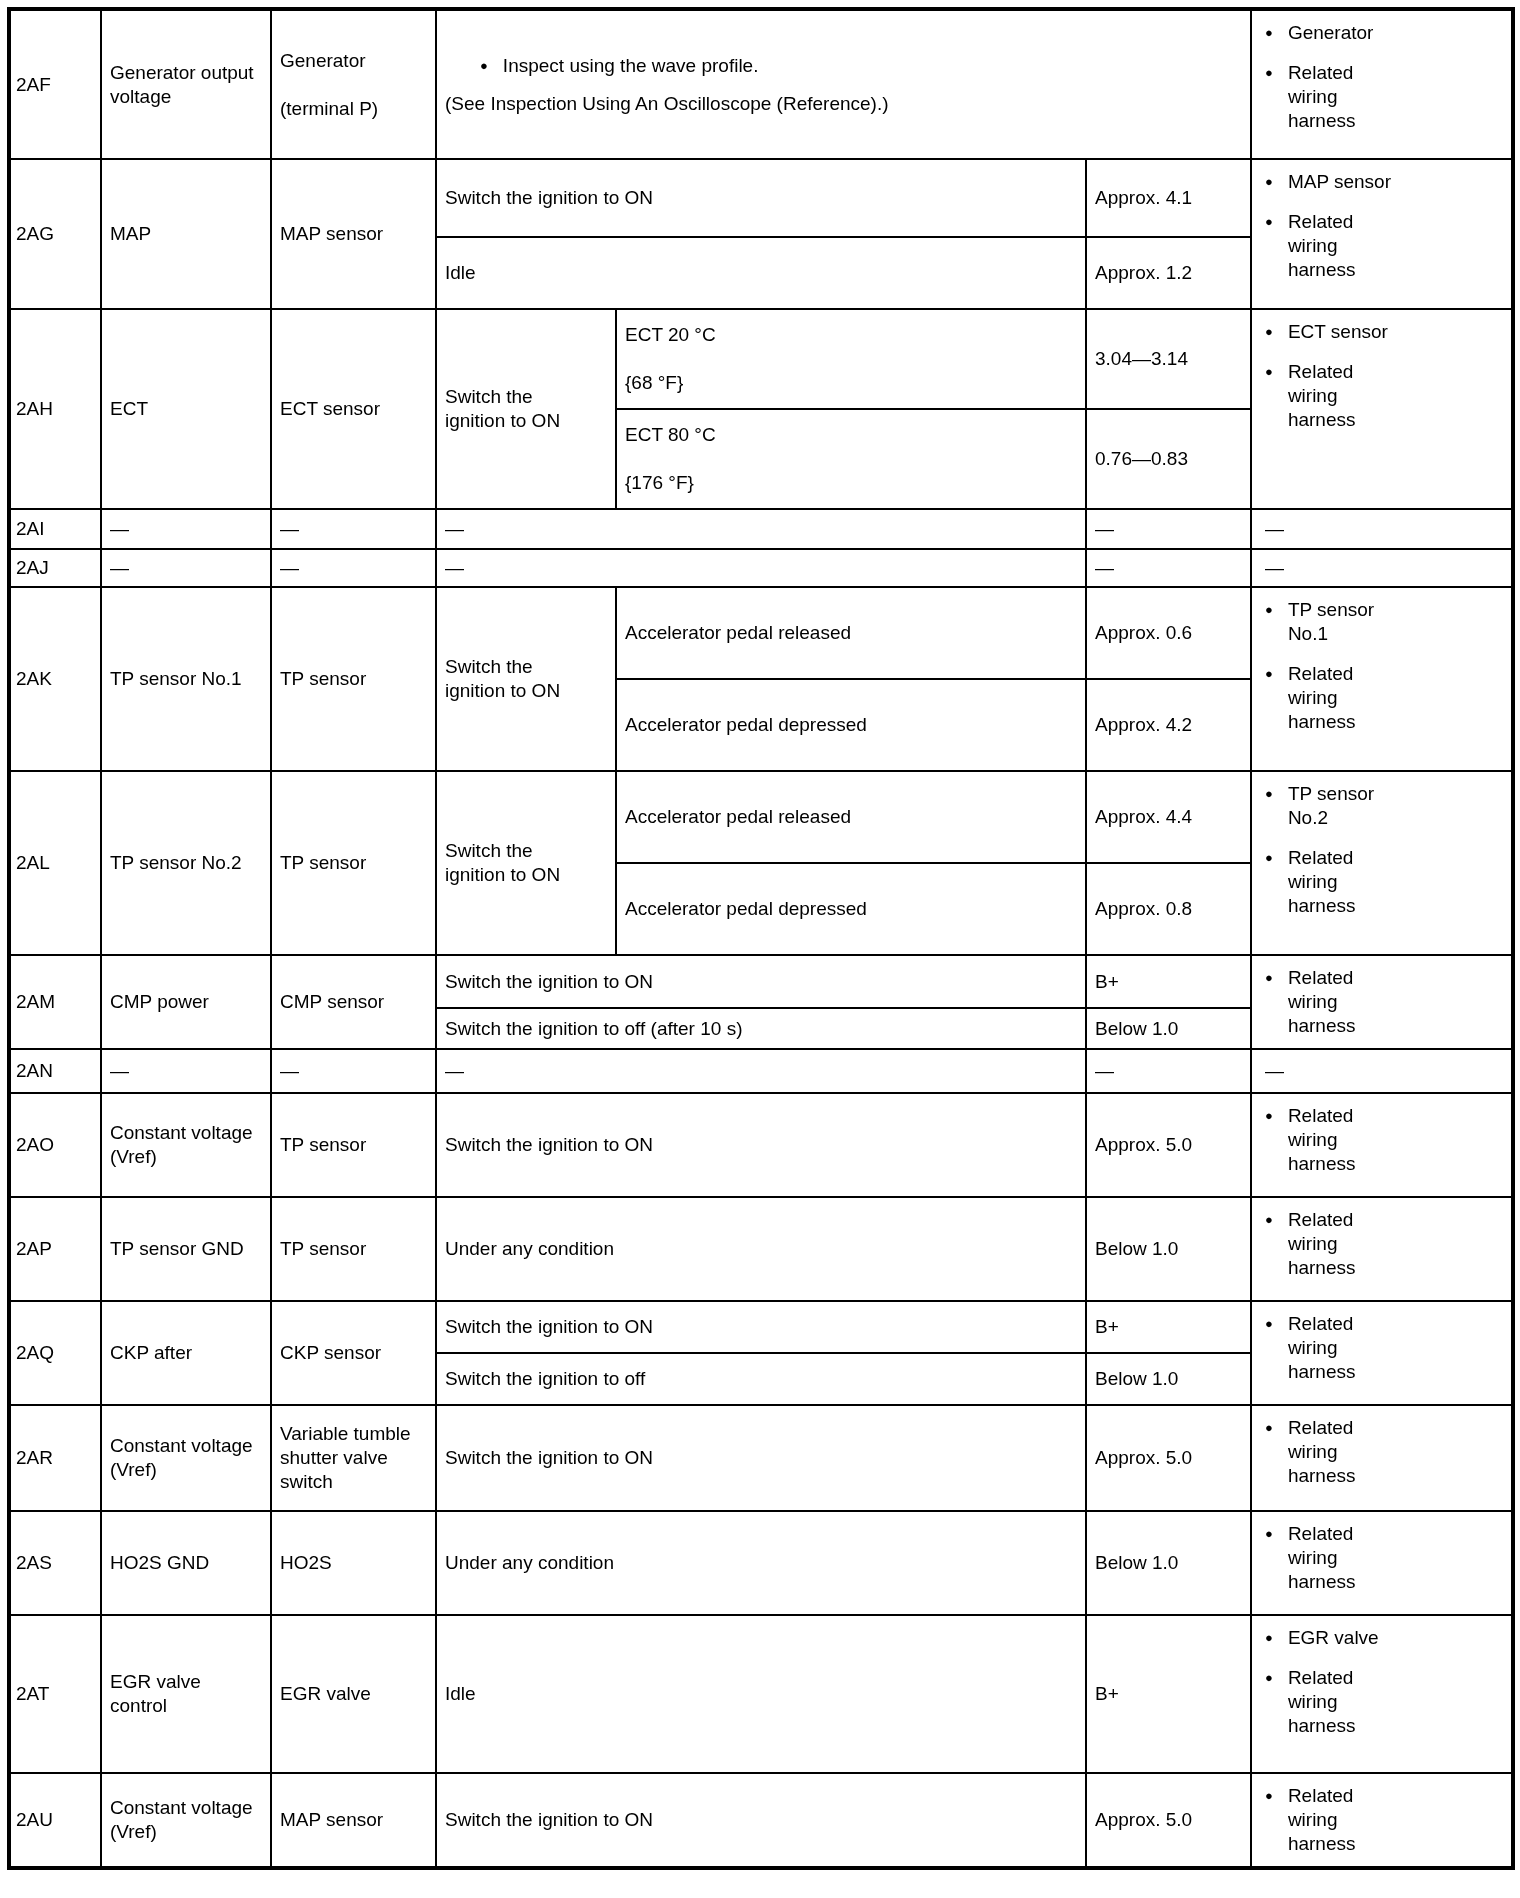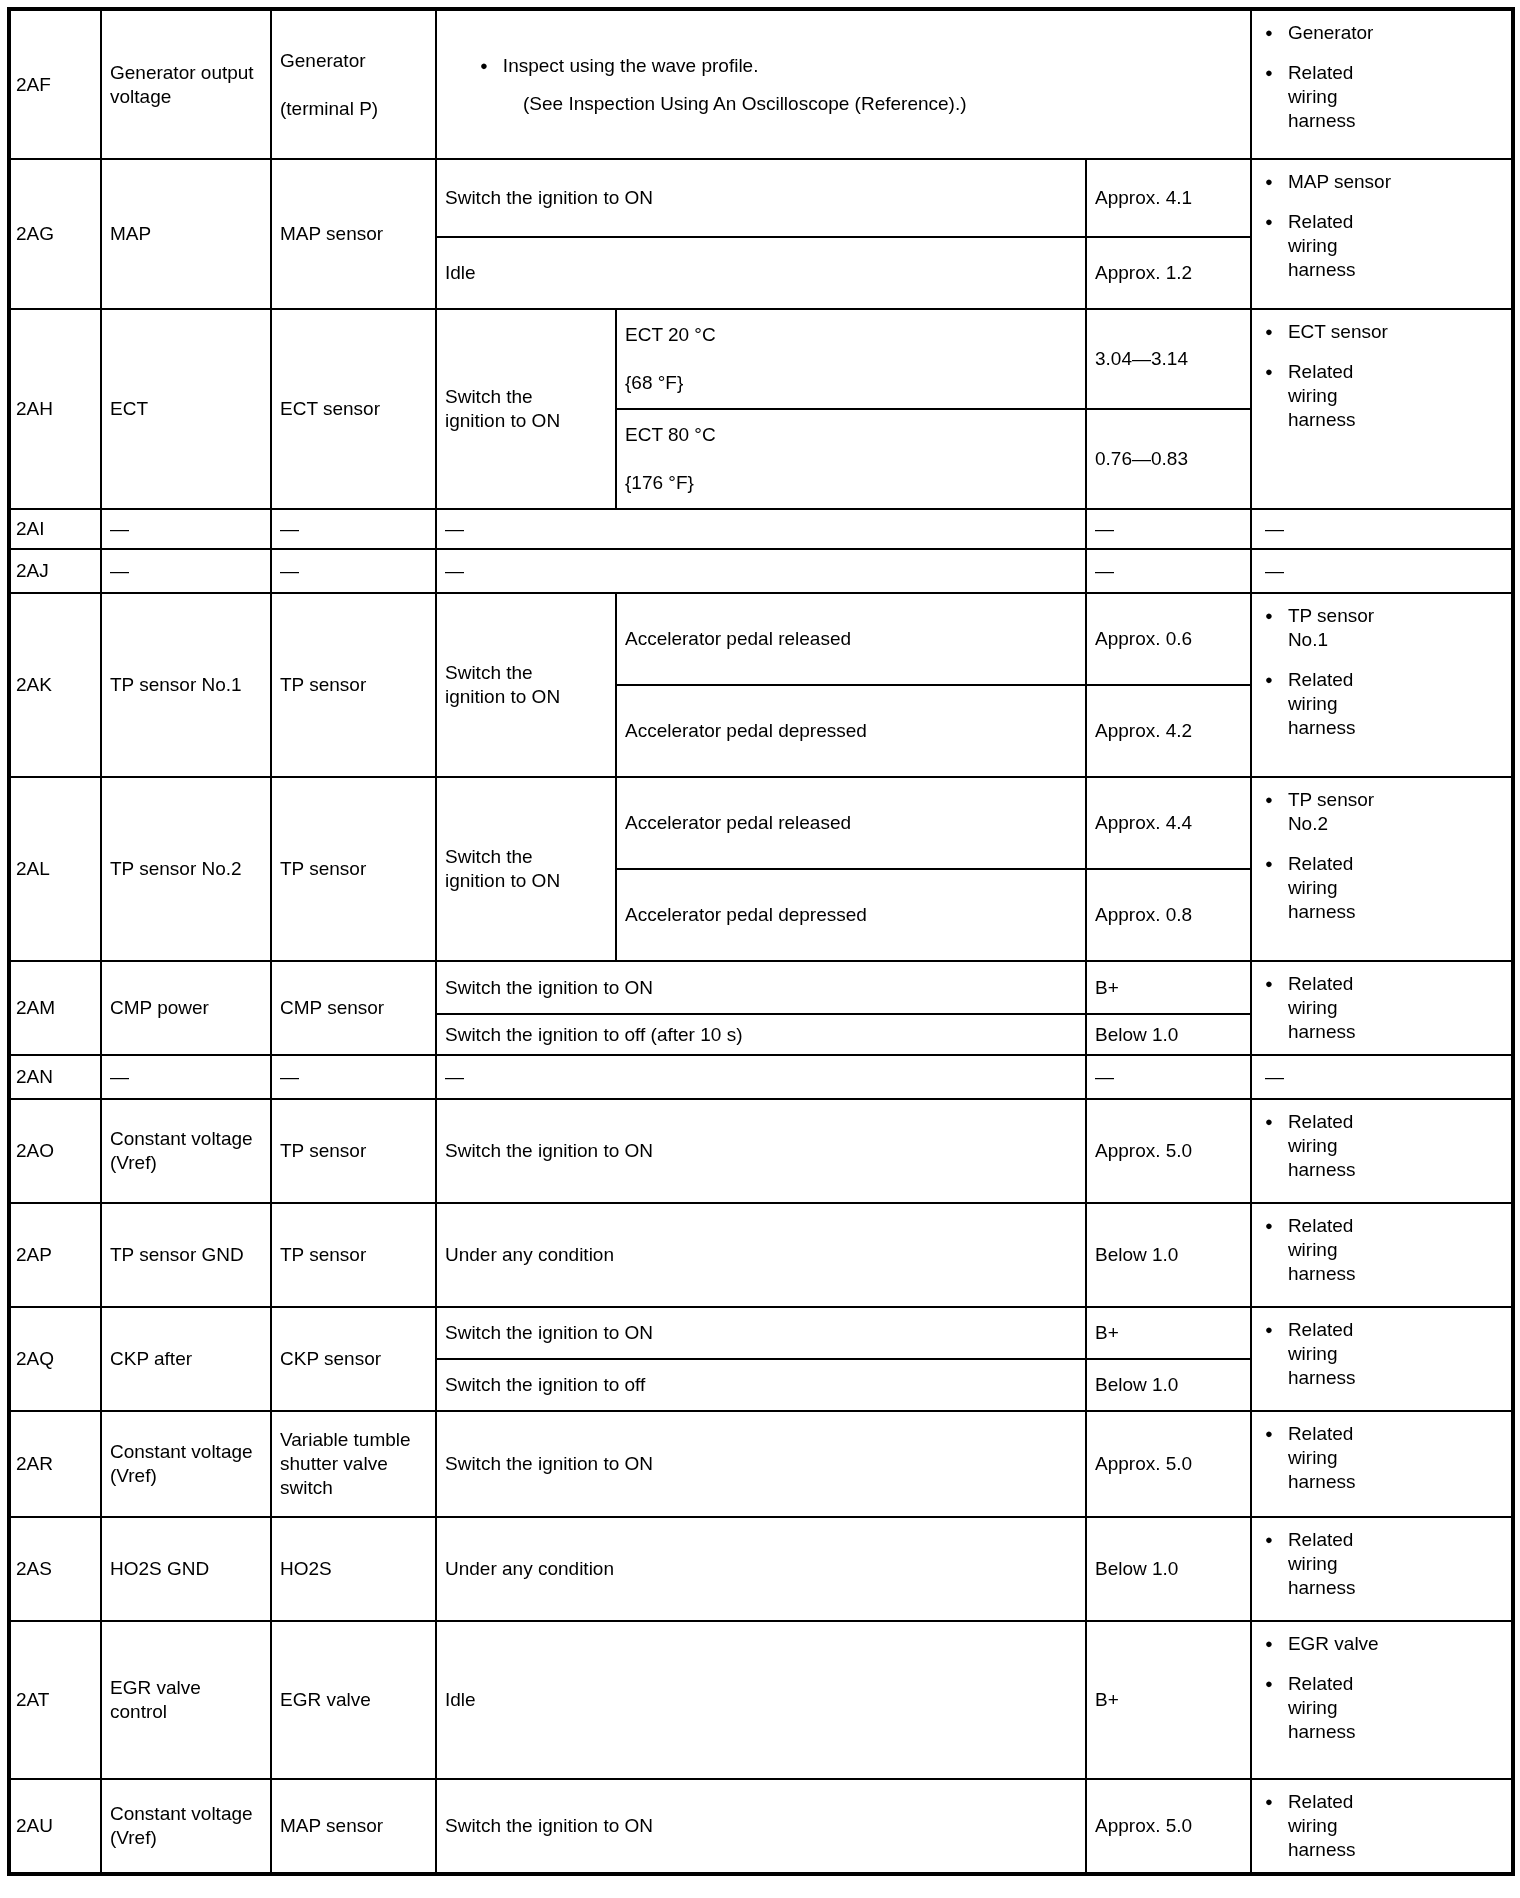--- a/index.html
+++ b/index.html
@@ -39,21 +39,21 @@
   }
   .bullet-item:last-child { margin-bottom: 0; }
   .dot {
     font-size: 13px;
     line-height: 24px;
     flex: 0 0 auto;
   }
   .bullet-text { white-space: pre-line; }
   .c-insp .bullet-text { max-width: 112px; }
   .wave-bullet { margin-left: 35px; margin-bottom: 0; }
-  .wave-note { margin-left: 78px; margin-top: 14px; }
+  .wave-note { margin-top: 14px; }
 </style>
 </head>
 <body>
 
 <div class="page">
 <table class="volt-table">
 <colgroup>
   <col style="width:92px">
         <col style="width:170px">
         <col style="width:165px">
@@ -142,21 +142,21 @@
 
 <tr style="height:40px">
   <td class="c-code">2AI</td>
   <td>—</td>
   <td>—</td>
   <td colspan="2">—</td>
   <td>—</td>
   <td style="padding-left:13px">—</td>
 </tr>
 
-<tr style="height:44px">
+<tr style="height:38px">
   <td class="c-code">2AJ</td>
   <td>—</td>
   <td>—</td>
   <td colspan="2">—</td>
   <td>—</td>
   <td style="padding-left:13px">—</td>
 </tr>
 
 <tr style="height:92px">
   <td class="c-code" rowspan="2">2AK</td>

